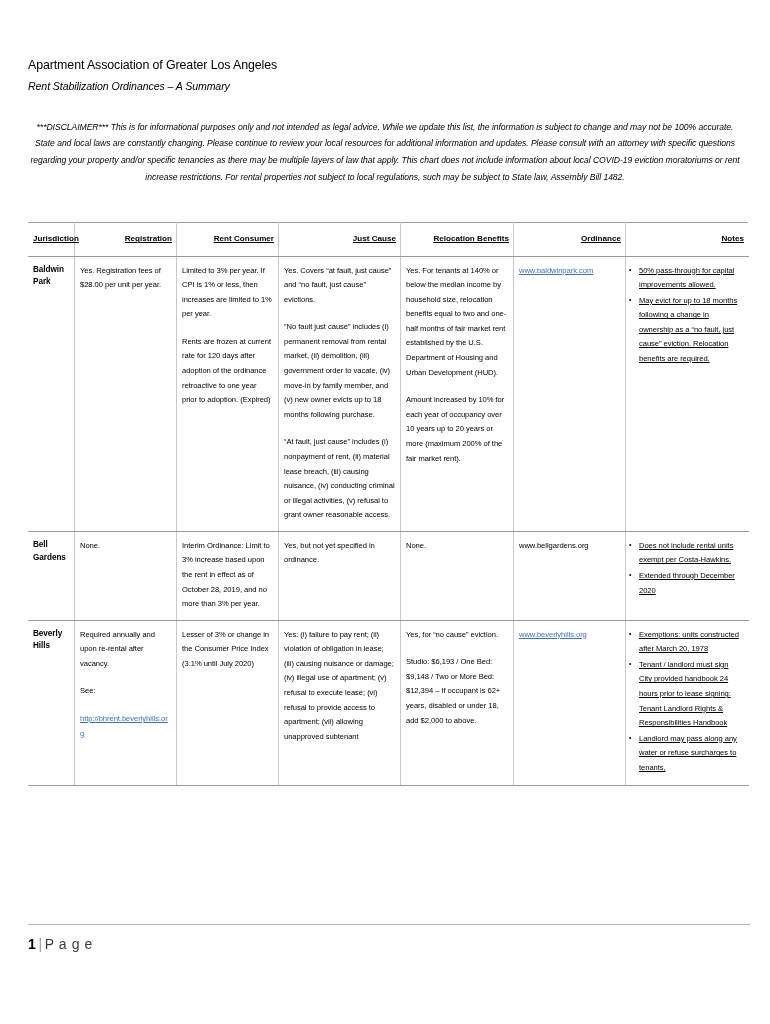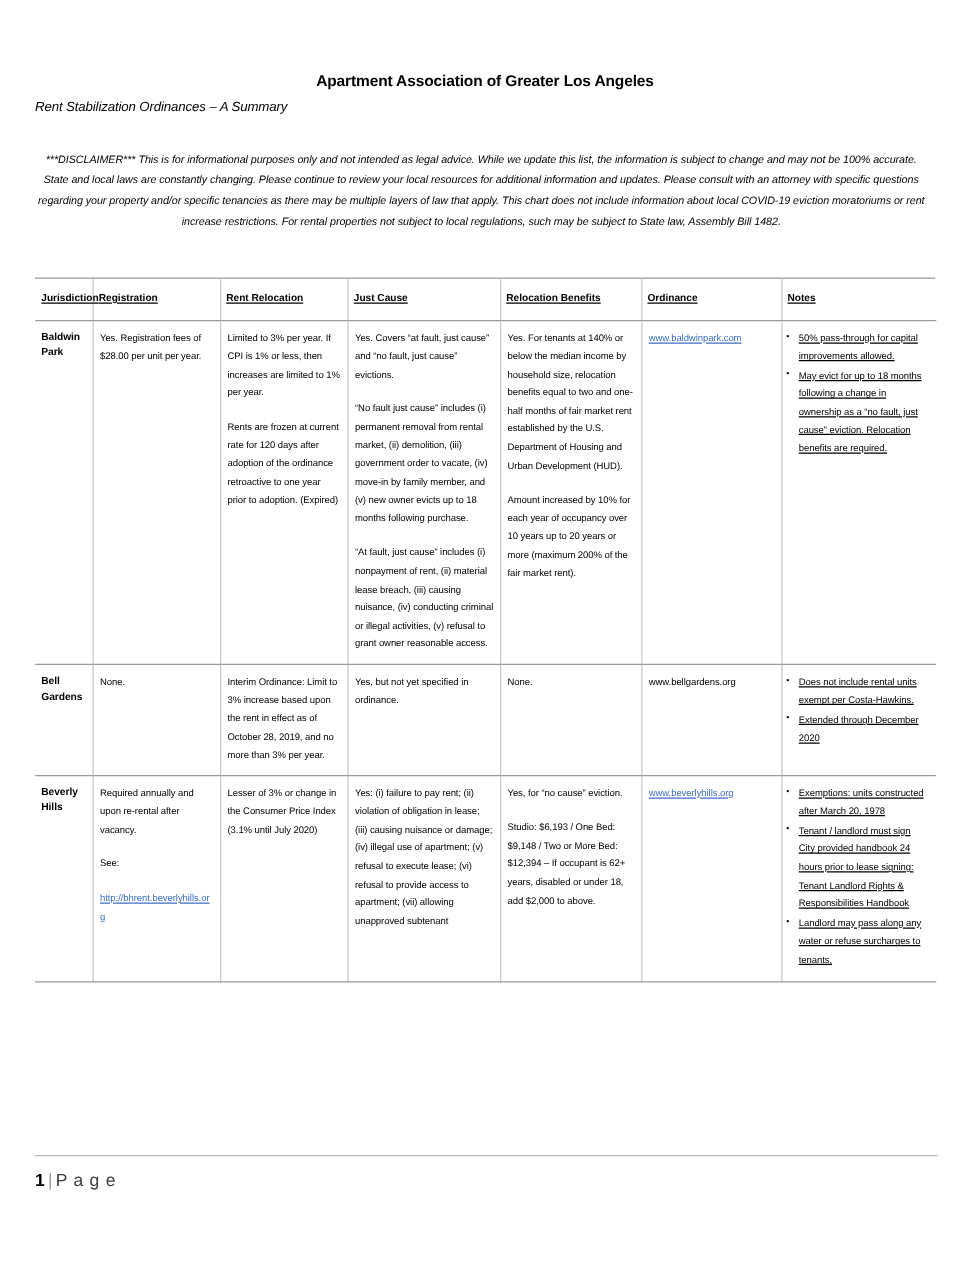--- a/index.html
+++ b/index.html
@@ -19,25 +19,24 @@
   .page {
     position: absolute;
     left: 0; top: 0;
     width: 770px;
     height: 1024px;
     box-sizing: border-box;
     padding: 58px 22px 0 28px;
   }
   .org-title {
     font-size: 12.4px;
-    font-weight: bold;
+    font-weight: normal;
     letter-spacing: -0.1px;
     margin: 0 0 7px 0;
     line-height: 1.2;
-    text-align: center;
   }
   .doc-subtitle {
     font-size: 10.6px;
     font-style: italic;
     margin: 0 0 26px 0;
     line-height: 1.2;
     letter-spacing: -0.1px;
   }
   .disclaimer {
     font-size: 8.6px;
@@ -65,21 +64,21 @@
   table.chart thead th {
     border-top: 1.6px solid #9a9a9a;
     border-bottom: 1.6px solid #9a9a9a;
     border-left: 1px solid #c8c8c8;
     border-right: 1px solid #c8c8c8;
     padding: 6px 4px 7px 4px;
     height: 20px;
     vertical-align: middle;
     font-size: 8.1px;
     font-weight: bold;
-    text-align: left;
+    text-align: right;
   }
   table.chart thead th .hdr-text {
     text-decoration: underline;
     display: inline-block;
   }
   table.chart thead th.th-jurisdiction {
     text-align: left;
     padding-left: 4px;
     border-left: 1px solid #ffffff;
   }
@@ -178,21 +177,21 @@
       <col class="c-rent">
       <col class="c-justcause">
       <col class="c-relocation">
       <col class="c-ordinance">
       <col class="c-notes">
     </colgroup>
     <thead>
       <tr>
         <th class="th-jurisdiction"><span class="hdr-text">Jurisdiction</span></th>
         <th><span class="hdr-text">Registration</span></th>
-        <th><span class="hdr-text">Rent Relocation</span></th>
+        <th><span class="hdr-text">Rent Consumer</span></th>
         <th><span class="hdr-text">Just Cause</span></th>
         <th><span class="hdr-text">Relocation Benefits</span></th>
         <th><span class="hdr-text">Ordinance</span></th>
         <th class="th-notes"><span class="hdr-text">Notes</span></th>
       </tr>
     </thead>
     <tbody id="table-body">
         <tr>
           <td class="td-jurisdiction">Baldwin Park</td>
           <td>

